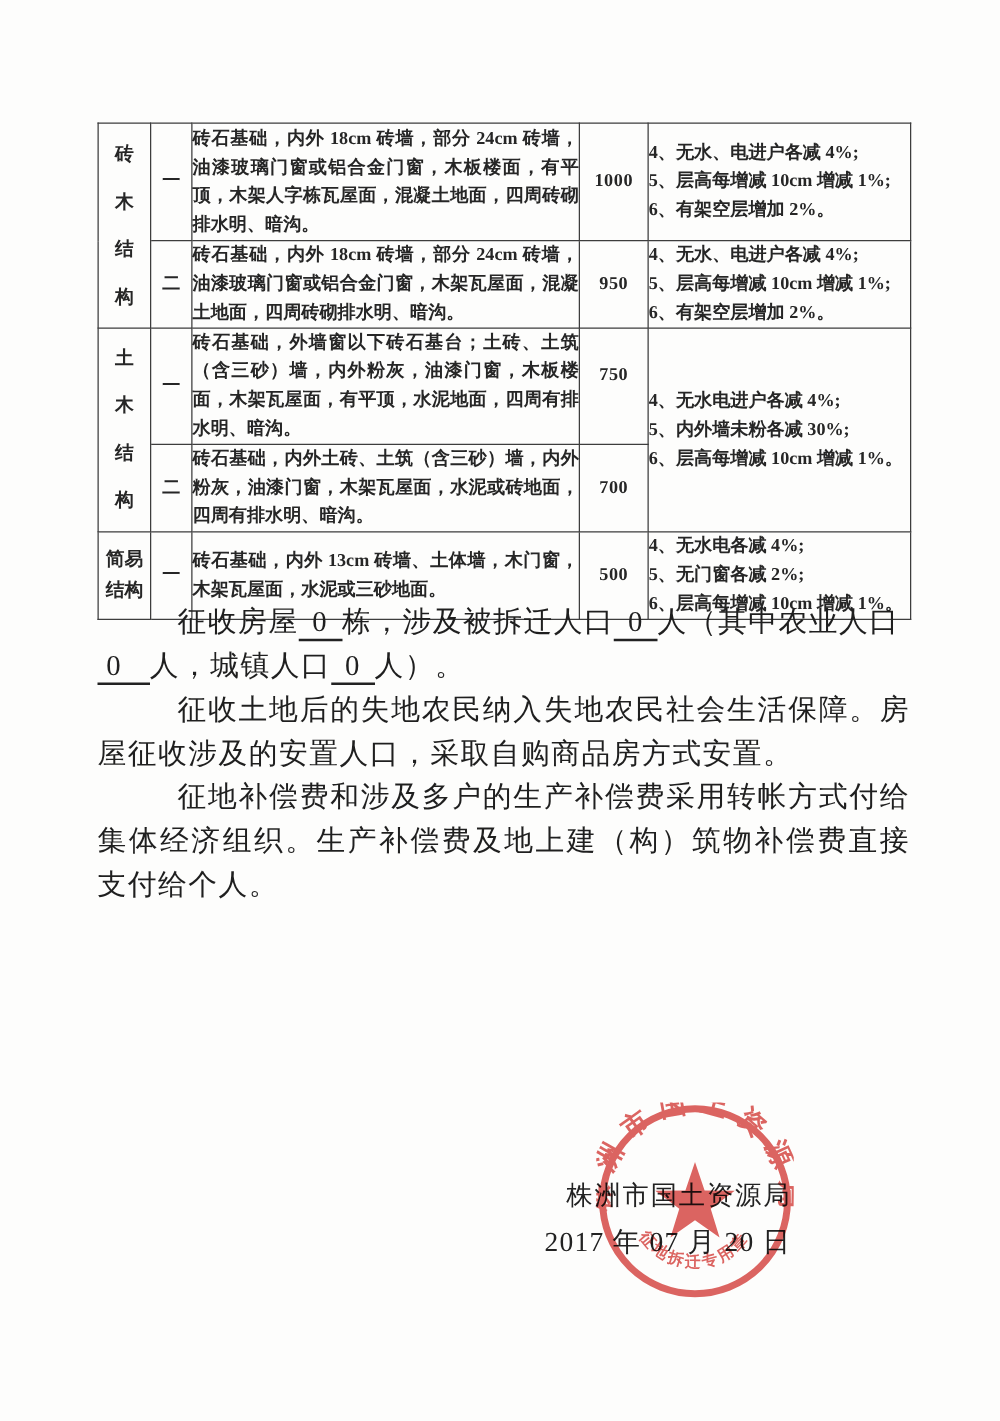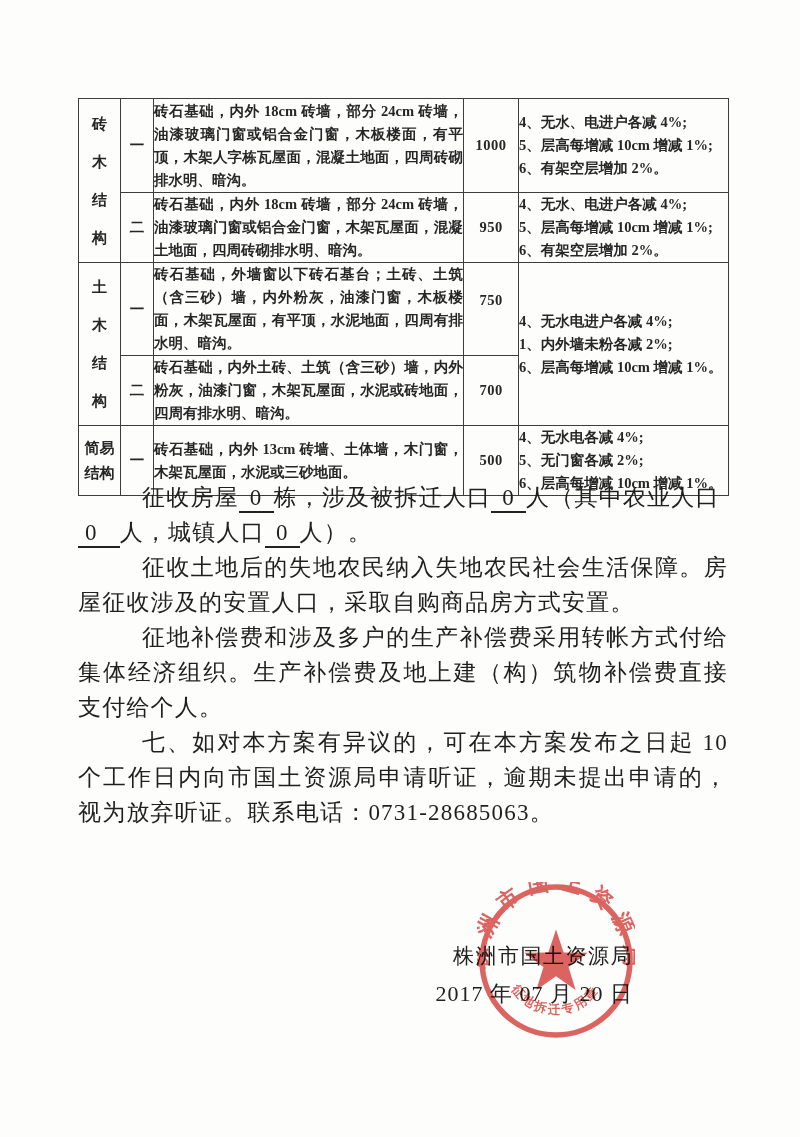--- a/index.html
+++ b/index.html
@@ -135,21 +135,21 @@
       </tr>
       <tr class="r2">
         <td class="group" rowspan="2">
           <div class="gv one-per-line">土木结构</div>
         </td>
         <td class="grade">一</td>
         <td class="desc">砖石基础，外墙窗以下砖石基台；土砖、土筑（含三砂）墙，内外粉灰，油漆门窗，木板楼面，木架瓦屋面，有平顶，水泥地面，四周有排水明、暗沟。</td>
         <td class="val top">750</td>
         <td class="notes" rowspan="2">
           <div class="nline">4、无水电进户各减 4%;</div>
-          <div class="nline">1、内外墙未粉各减 2%;</div>
+          <div class="nline">5、内外墙未粉各减 30%;</div>
           <div class="nline">6、层高每增减 10cm 增减 1%。</div>
         </td>
       </tr>
       <tr class="r3">
         <td class="grade">二</td>
         <td class="desc">砖石基础，内外土砖、土筑（含三砂）墙，内外粉灰，油漆门窗，木架瓦屋面，水泥或砖地面，四周有排水明、暗沟。</td>
         <td class="val">700</td>
       </tr>
       <tr class="r4">
         <td class="group">
@@ -166,21 +166,20 @@
       </tr>
     </tbody>
   </table>
 
   <div class="bodytext">
     <div class="pline ind"><span>征收房屋</span><span class="u">0</span><span>栋，涉及被拆迁人口</span><span class="u">0</span><span>人（其中农业人口</span></div>
     <div class="pline"><span class="u wide">0</span><span>人，城镇人口</span><span class="u">0</span><span>人）。</span></div>
 
     <p>征收土地后的失地农民纳入失地农民社会生活保障。房屋征收涉及的安置人口，采取自购商品房方式安置。</p>
     <p>征地补偿费和涉及多户的生产补偿费采用转帐方式付给集体经济组织。生产补偿费及地上建（构）筑物补偿费直接支付给个人。</p>
-    <p>七、如对本方案有异议的，可在本方案发布之日起 10 个工作日内向市国土资源局申请听证，逾期未提出申请的，视为放弃听证。联系电话：0731-28685063。</p>
   </div>
 
   <div class="sig">
     <div class="org">株洲市国土资源局</div>
     <div class="date">2017 年 07 月 20 日</div>
   </div>
 
   <svg class="stamp" viewBox="0 0 156 156">
     <defs>
       <path id="arcTop" d="M 12 92 A 68 68 0 1 1 144 92" fill="none"></path>

